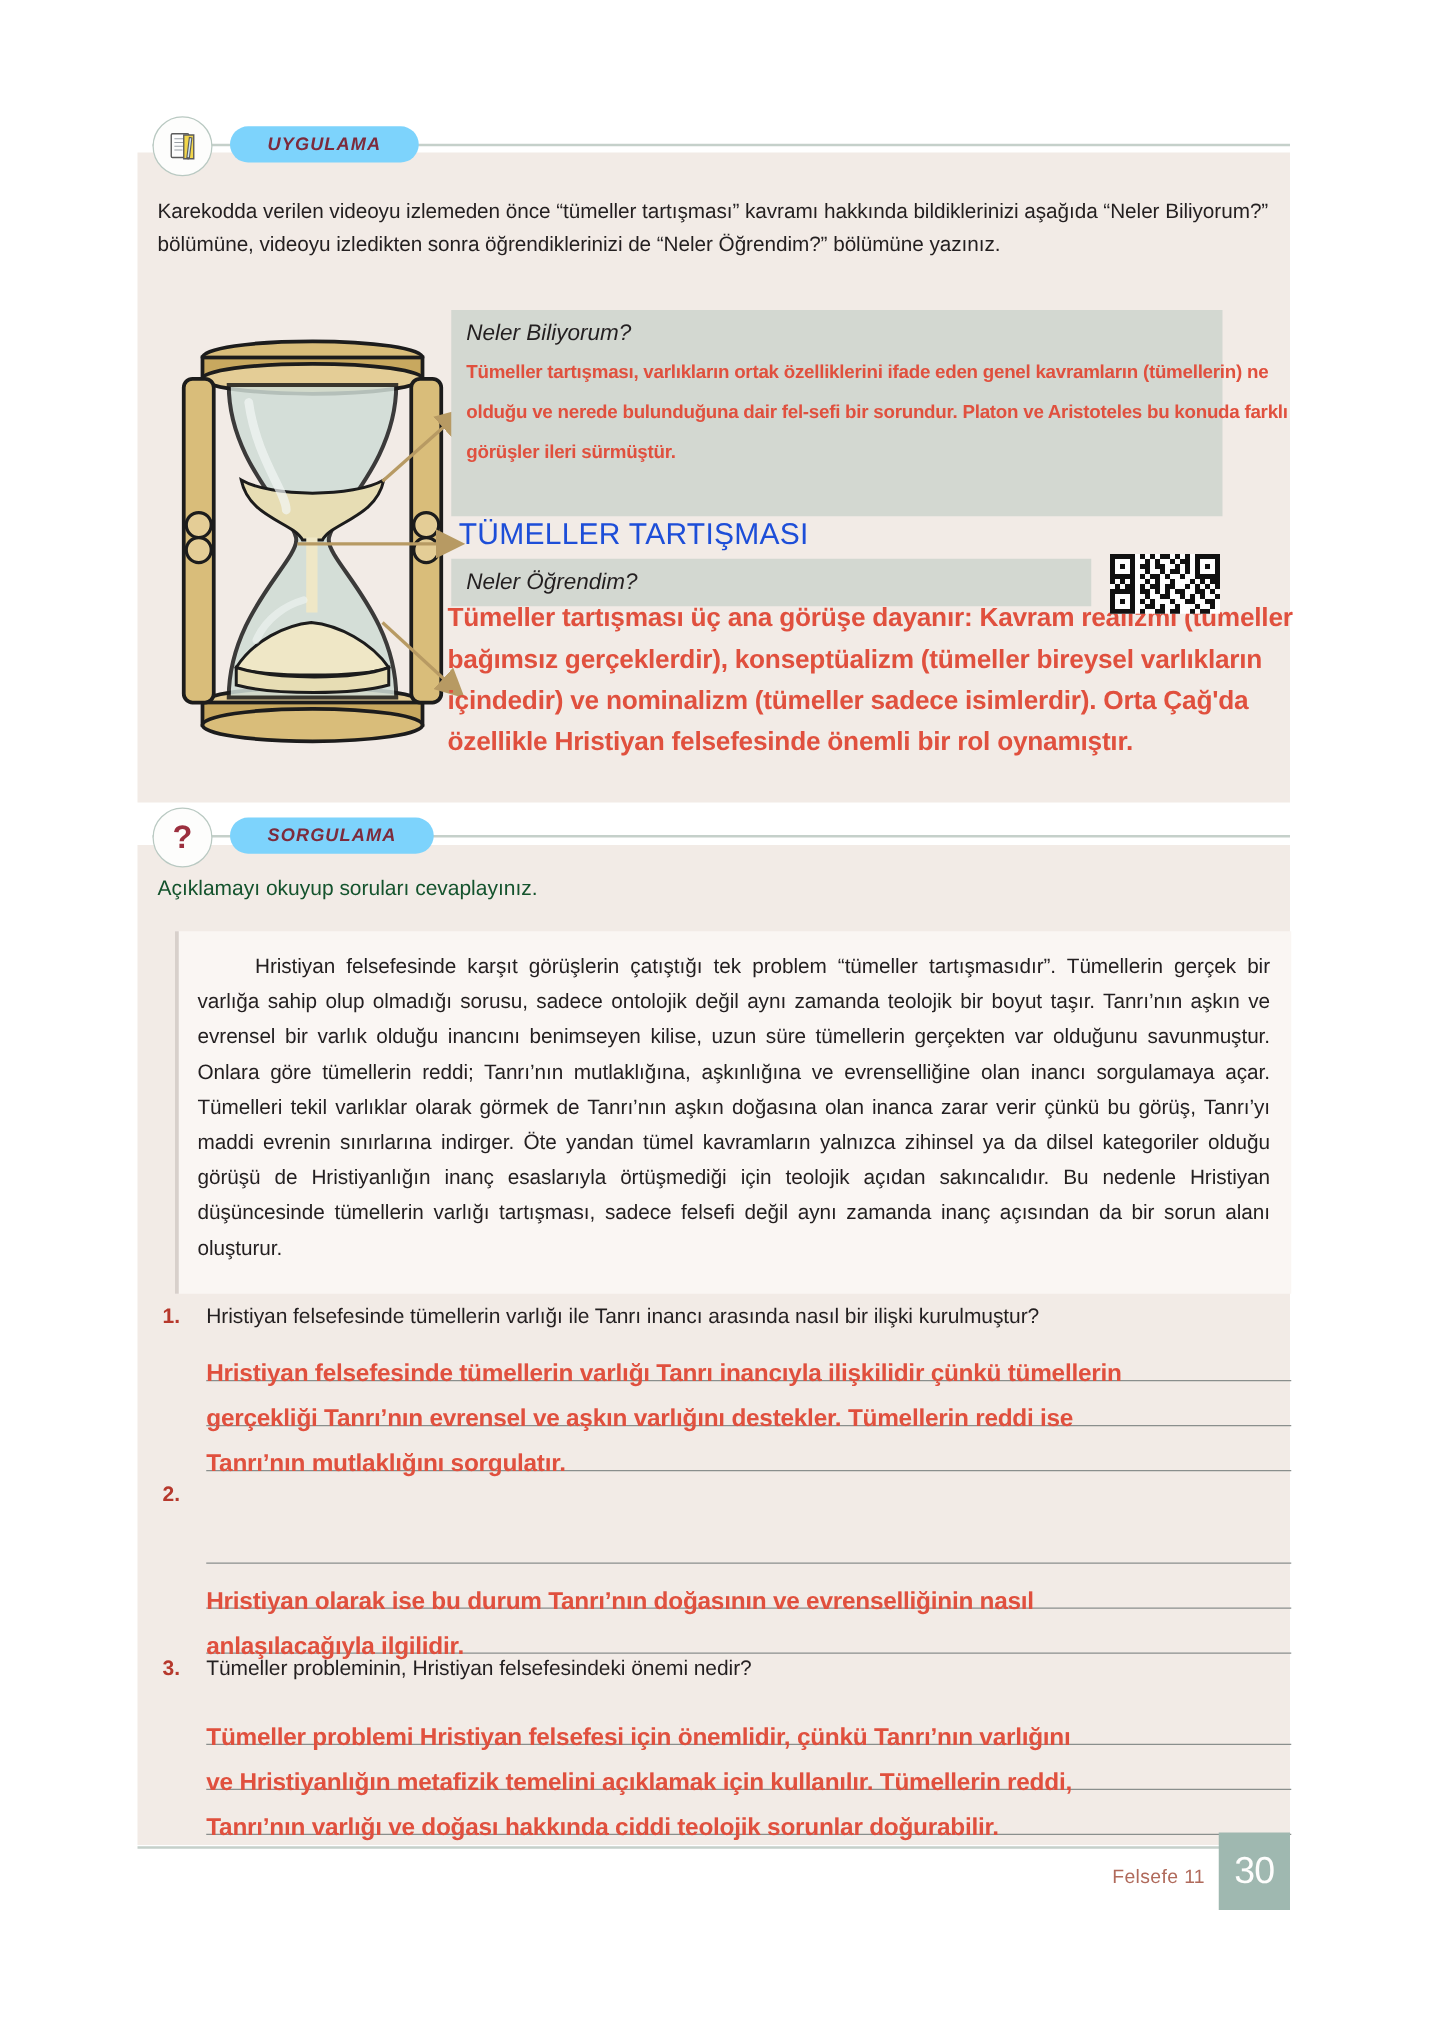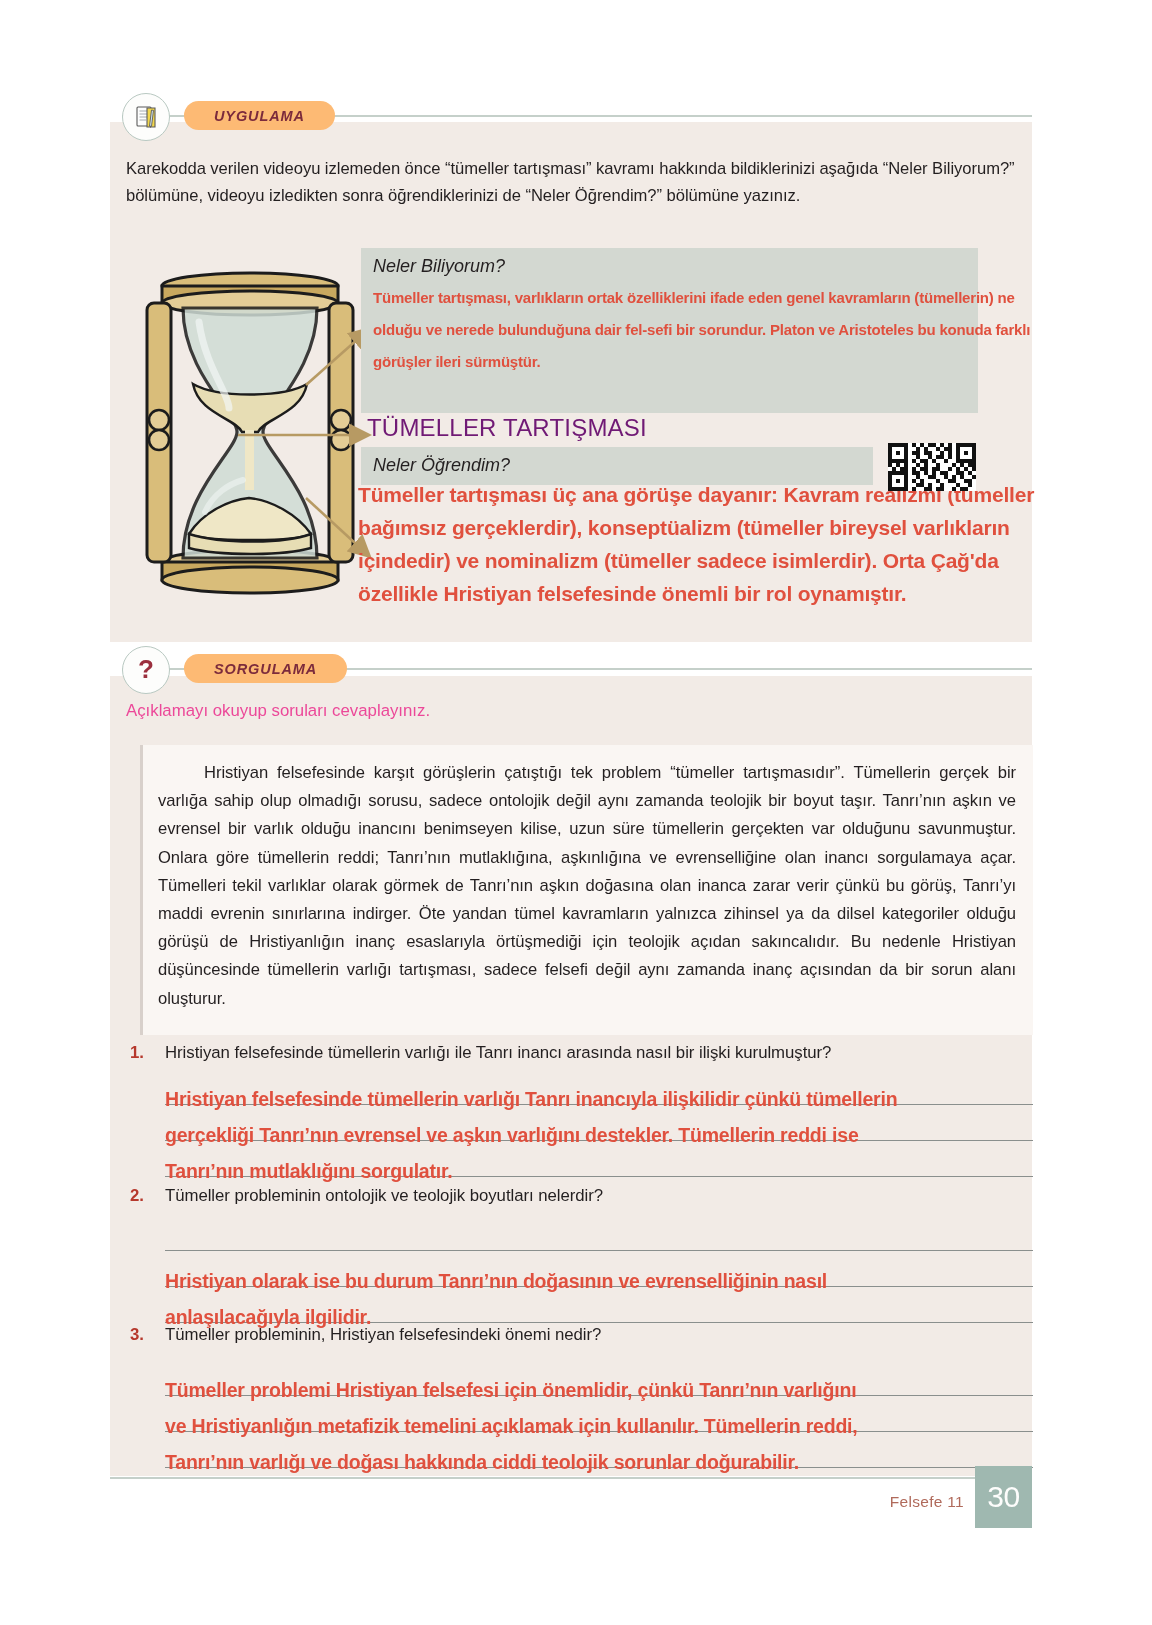--- a/index.html
+++ b/index.html
@@ -22,21 +22,21 @@
   
   .sec-head{position:absolute;height:46px;}
   .sec-badge{
     position:absolute;left:0;top:0;width:46px;height:46px;border-radius:50%;
     background:#fdfdfc;border:1.5px solid #b9c9c2;
     display:flex;align-items:center;justify-content:center;
     z-index:4;
   }
   .sec-pill{
     position:absolute;left:62px;top:8px;height:29px;border-radius:15px;
-    background:#fdba74;display:flex;align-items:center;justify-content:center;
+    background:#7dd3fc;display:flex;align-items:center;justify-content:center;
     padding:0 30px;z-index:3;
   }
   .sec-pill span{
     font-family:"Liberation Sans",sans-serif;
     font-weight:bold;font-style:italic;font-size:14.5px;letter-spacing:.9px;
     color:#7c2b3c;
   }
   .sec-rule{
     position:absolute;left:0;top:22px;height:2px;background:#c5d0ca;z-index:1;
   }
@@ -72,34 +72,34 @@
   .answer-red{
     position:absolute;
     color:#e0503e;font-weight:bold;
     font-size:15px;line-height:32px;letter-spacing:-.2px;
   }
   #ans-biliyorum{left:373px;top:282px;width:660px;}
   #ans-ogrendim{left:358px;top:478px;width:680px;font-size:21px;line-height:33px;}
 
   #topic-title{
     position:absolute;left:367px;top:414px;
-    font-size:24px;color:#701a75;letter-spacing:.2px;
+    font-size:24px;color:#1d4ed8;letter-spacing:.2px;
   }
 
   
   #qr{position:absolute;left:888px;top:443px;width:88px;height:48px;}
 
   
   #sorg-panel{left:110px;top:676px;width:922px;height:800px;border-top:none;}
   #sorg-head{left:122px;top:646px;width:910px;}
   #sorg-head .sec-rule{width:910px;}
 
   .instr{
     position:absolute;left:126px;top:701px;
-    font-size:16.8px;color:#ec4899;
+    font-size:16.8px;color:#14532d;
   }
 
   #reading-box{
     position:absolute;left:140px;top:745px;width:893px;height:290px;
     background:#faf6f3;
   }
   #reading-box .rb-bar{position:absolute;left:0;top:0;width:3px;height:290px;background:#d8d0cb;}
   #reading-text{
     position:absolute;left:18px;top:14px;width:858px;
     font-size:16.6px;line-height:28.2px;color:#231f20;text-align:justify;
@@ -334,21 +334,20 @@
         <div class="rule"></div>
         <div class="txt">gerçekliği Tanrı’nın evrensel ve aşkın varlığını destekler. Tümellerin reddi ise</div>
       </div>
     <div class="ansline">
         <div class="rule"></div>
         <div class="txt">Tanrı’nın mutlaklığını sorgulatır.</div>
       </div>
   </div>
 
   <div class="qnum" style="left:130px;top:1186px;">2.</div>
-  <div class="qtext" style="left:165px;top:1186px;">Tümeller probleminin ontolojik ve teolojik boyutları nelerdir?</div>
   <div class="ansblock" style="left:165px;top:1222px;width:868px;">
     <div class="ansline">
         <div class="rule"></div>
       </div>
     <div class="ansline">
         <div class="rule"></div>
         <div class="txt">Hristiyan olarak ise bu durum Tanrı’nın doğasının ve evrenselliğinin nasıl</div>
       </div>
     <div class="ansline">
         <div class="rule"></div>

